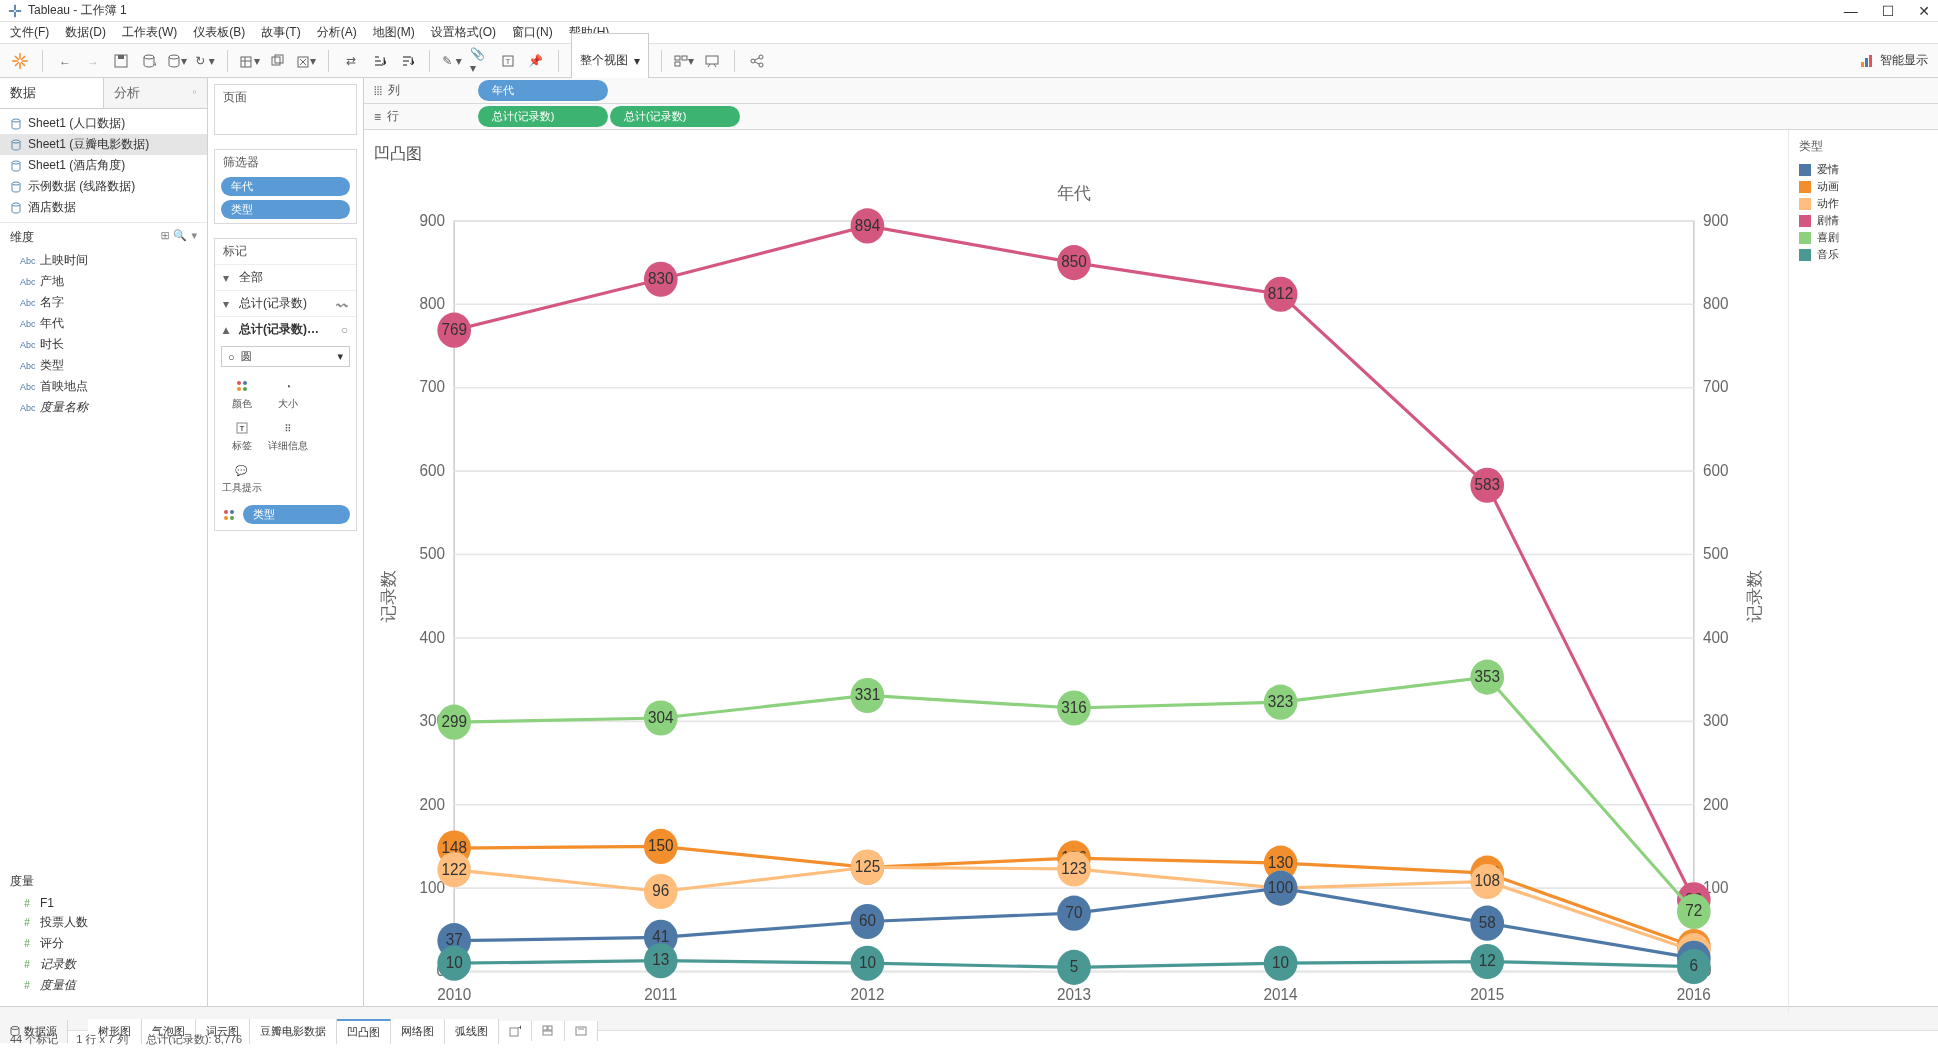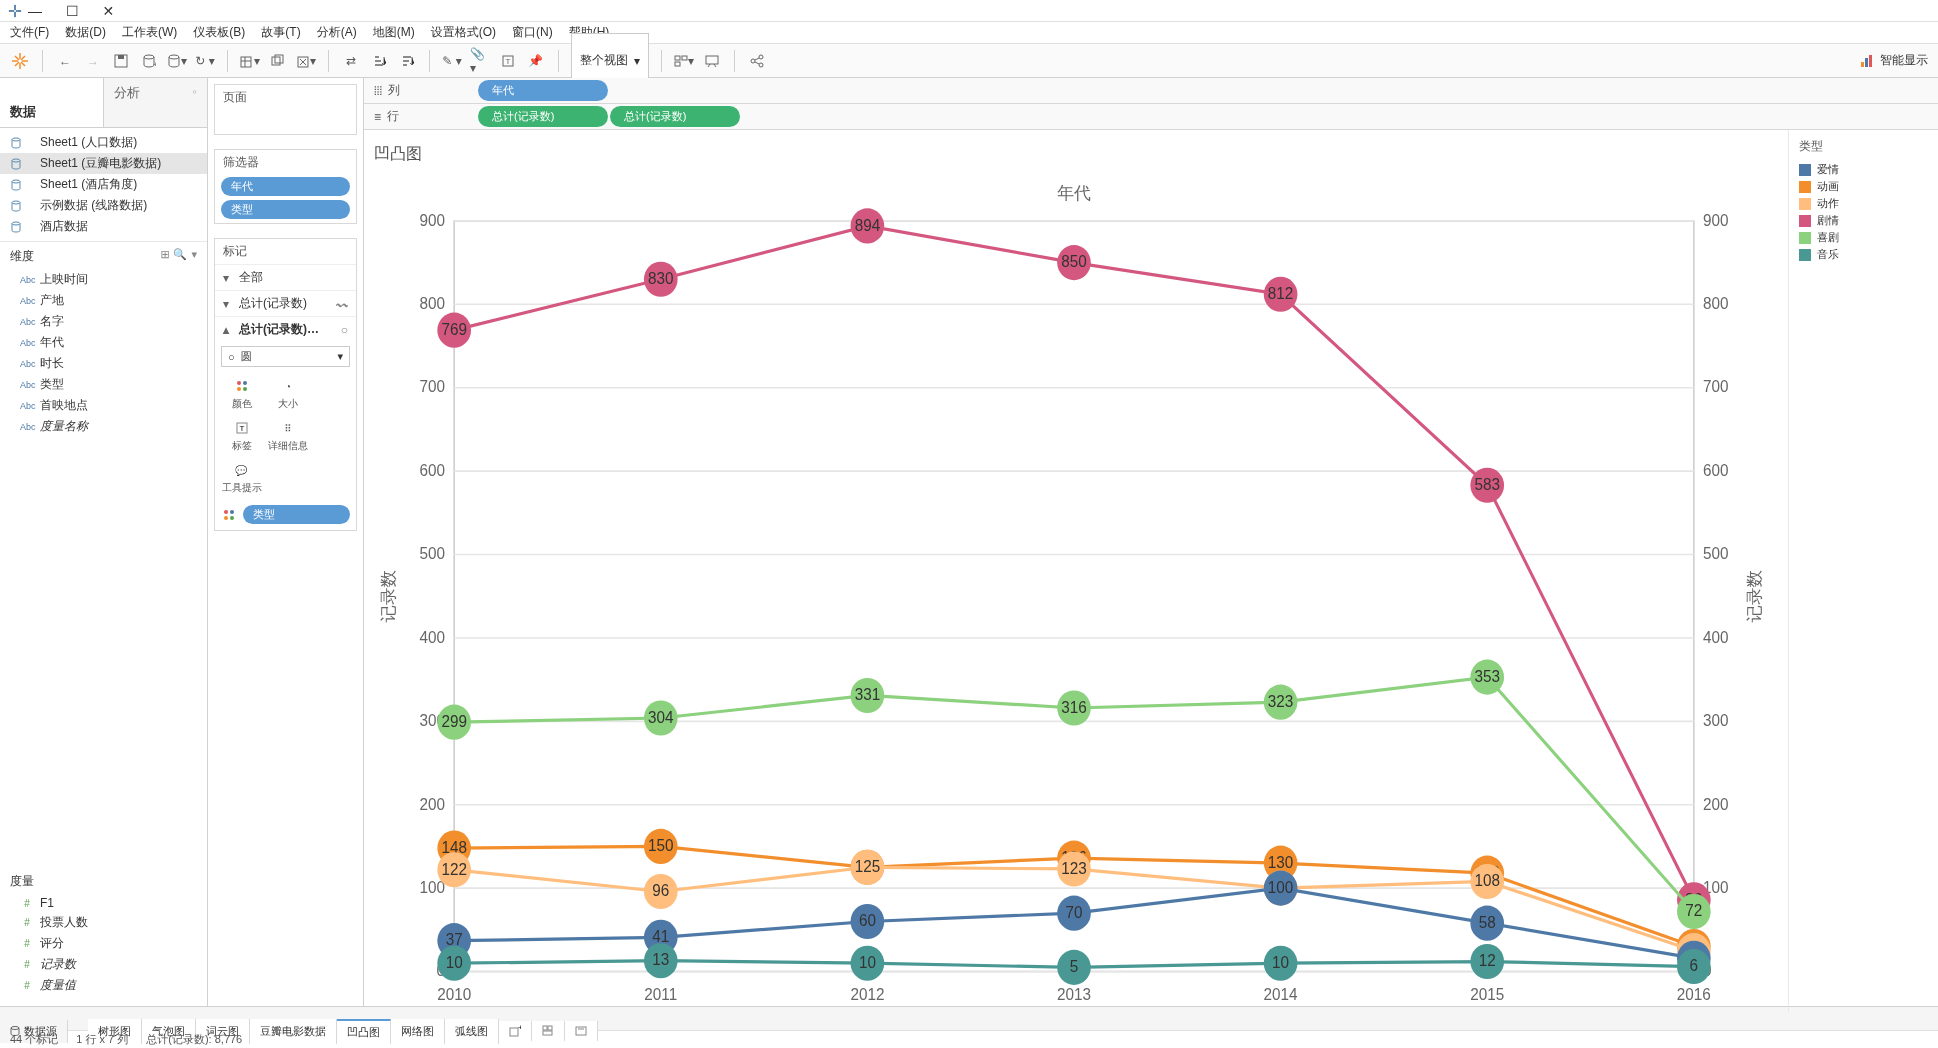--- a/index.html
+++ b/index.html
@@ -17,24 +17,24 @@
 .toolbar .fit-select { display: flex; align-items: center; gap: 6px; padding: 18px 8px; border: 1px solid #ccc; background: #fff; cursor: pointer; }
 .toolbar .spacer { flex: 1; }
 .toolbar .showme { display: flex; align-items: center; gap: 6px; cursor: pointer; }
 .toolbar .showme-icon { width: 14px; height: 14px; }
 
 .main { display: flex; height: calc(100vh - 22px - 22px - 34px - 24px - 18px); }
 
 .sidebar-left { width: 208px; border-right: 1px solid #d0d0d0; display: flex; flex-direction: column; background: #fff; }
 .sidebar-tabs { display: flex; border-bottom: 1px solid #d0d0d0; }
 .sidebar-tab { flex: 1; padding: 6px 10px; cursor: pointer; font-size: 13px; }
-.sidebar-tab.active { font-weight: bold; margin-top: 19px; }
+.sidebar-tab.active { font-weight: normal; }
 .sidebar-tab:not(.active) { background: #f5f5f5; border-left: 1px solid #d0d0d0; color: #666; }
 .ds-list { padding: 4px 0; border-bottom: 1px solid #e8e8e8; }
-.ds-item { display: flex; align-items: center; gap: 18px; padding: 2px 10px; cursor: pointer; }
+.ds-item { display: flex; align-items: center; gap: 6px; padding: 2px 10px; cursor: pointer; }
 .ds-item.selected { background: #e5e5e5; }
 .ds-icon { width: 12px; height: 12px; color: #5a8bb0; flex-shrink: 0; }
 .section-header { display: flex; justify-content: space-between; padding: 6px 10px 2px; font-size: 12px; color: #333; }
 .section-header .tools { display: flex; gap: 4px; color: #888; font-size: 11px; }
 .field-list { padding: 2px 0; }
 .field-item { display: flex; align-items: center; gap: 6px; padding: 2px 10px 2px 20px; cursor: pointer; }
 .field-icon { width: 14px; font-size: 10px; text-align: center; }
 .field-icon.abc { color: #4e79a7; font-size: 9px; text-align: center; }
 .field-icon.num { color: #59a14f; }
 .field-italic { font-style: italic; }
@@ -88,20 +88,21 @@
 </head>
 <body>
 
 <div class="title-bar">
   <svg class="logo" viewBox="0 0 16 16">
       <rect x="7" y="1" width="2" height="6" fill="#4e79a7"></rect>
       <rect x="7" y="9" width="2" height="6" fill="#4e79a7"></rect>
       <rect x="1" y="7" width="6" height="2" fill="#4e79a7"></rect>
       <rect x="9" y="7" width="6" height="2" fill="#4e79a7"></rect>
     </svg>
+  <span class="title">Tableau - 工作簿 1</span>
   <div class="win-btns">
     <span>—</span>
     <span>☐</span>
     <span>✕</span>
   </div>
 </div>
 
 <div class="menu-bar">
   <span>文件(F)</span>
   <span>数据(D)</span>

